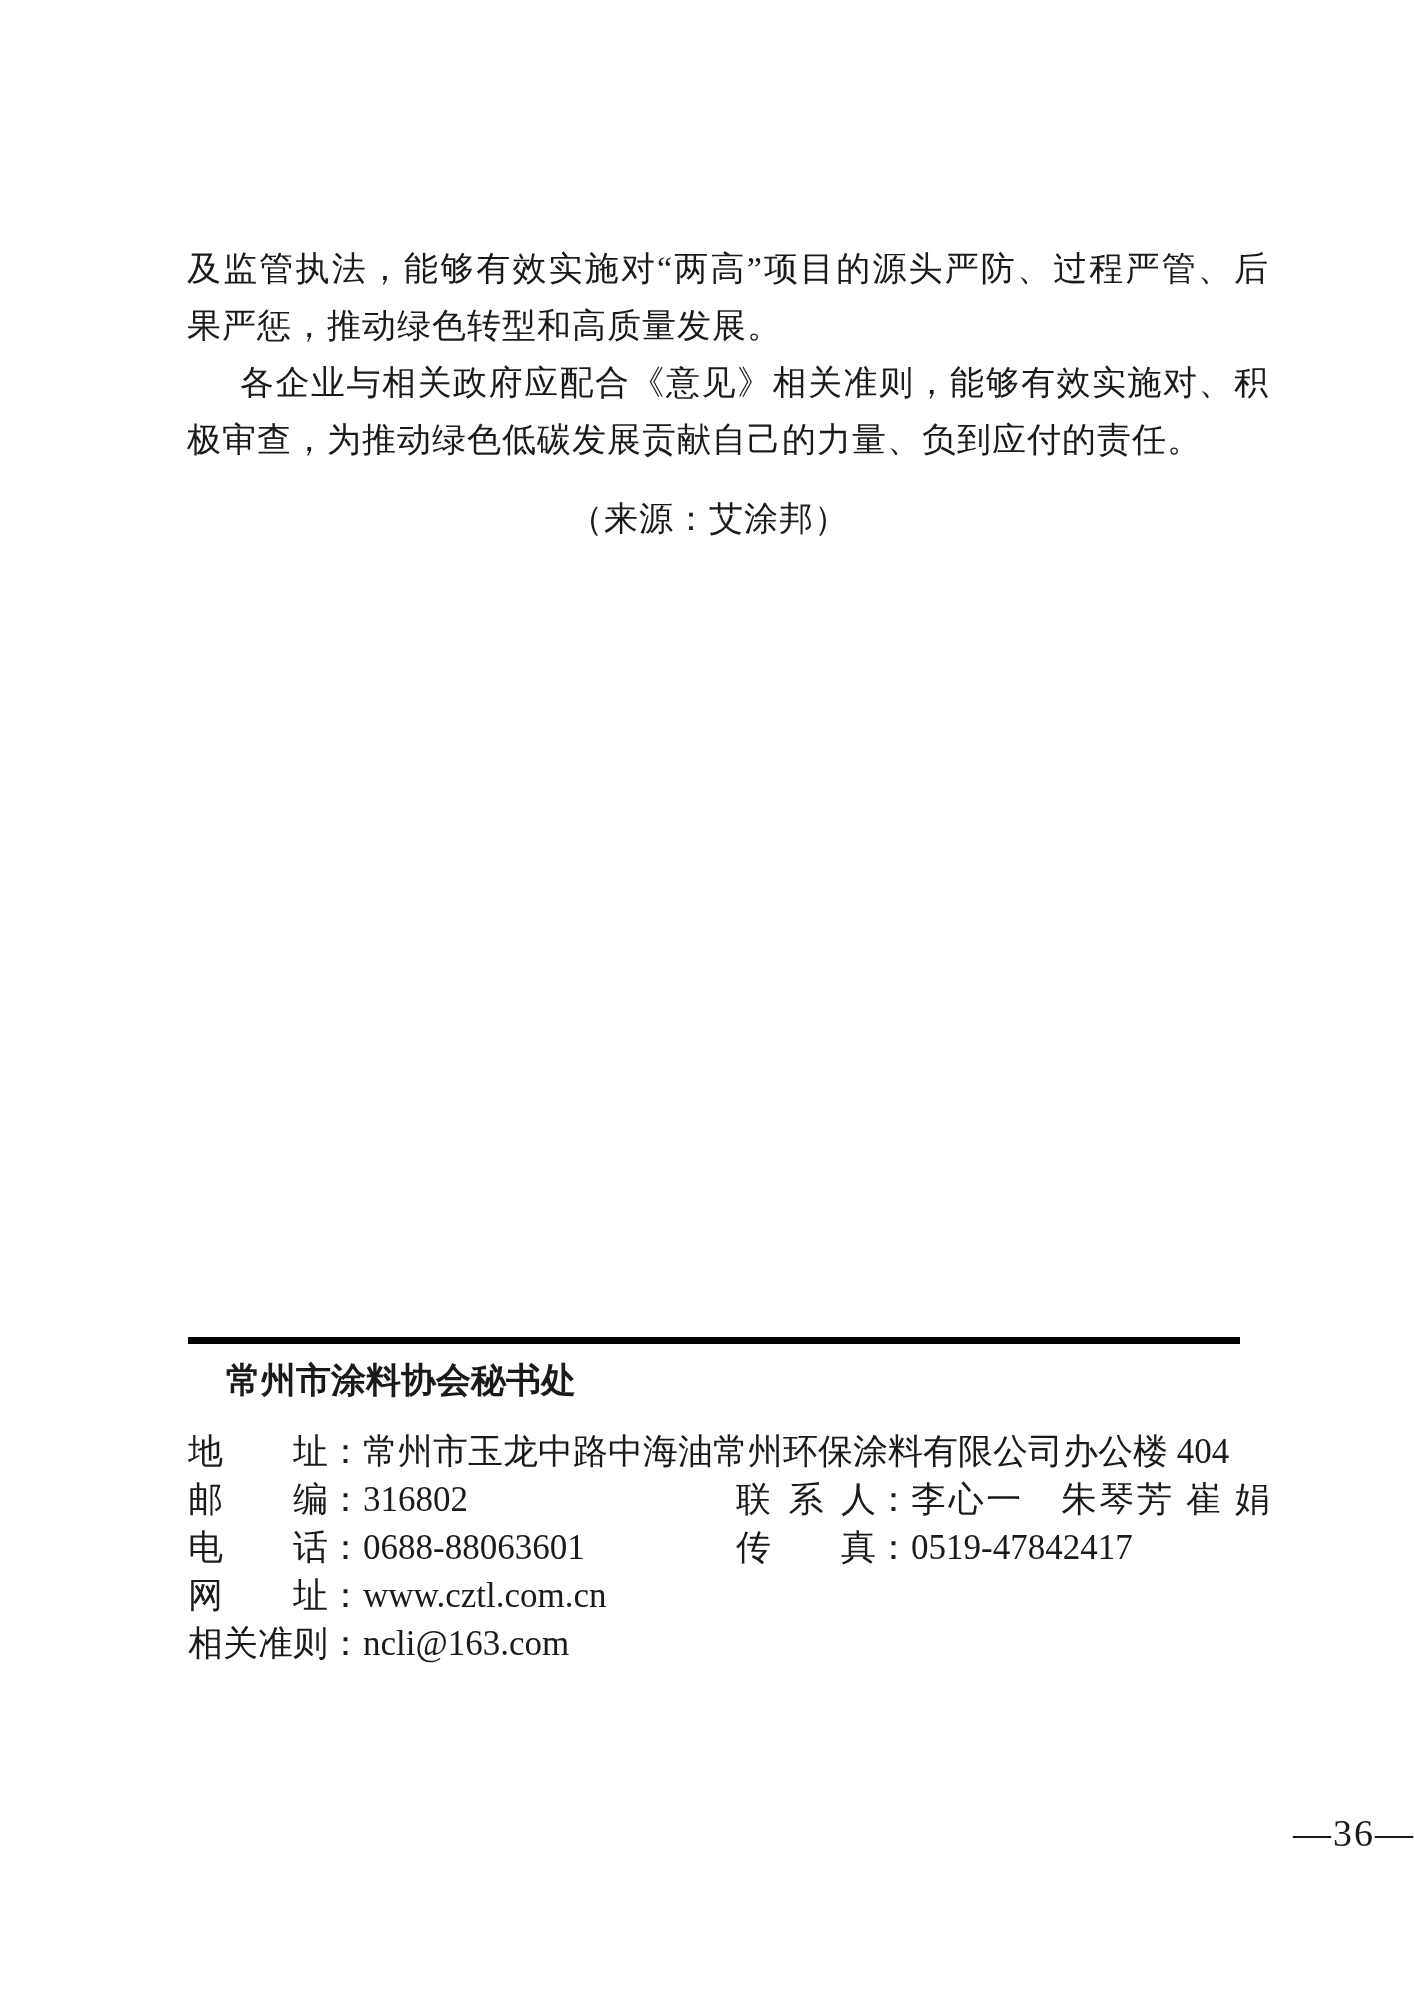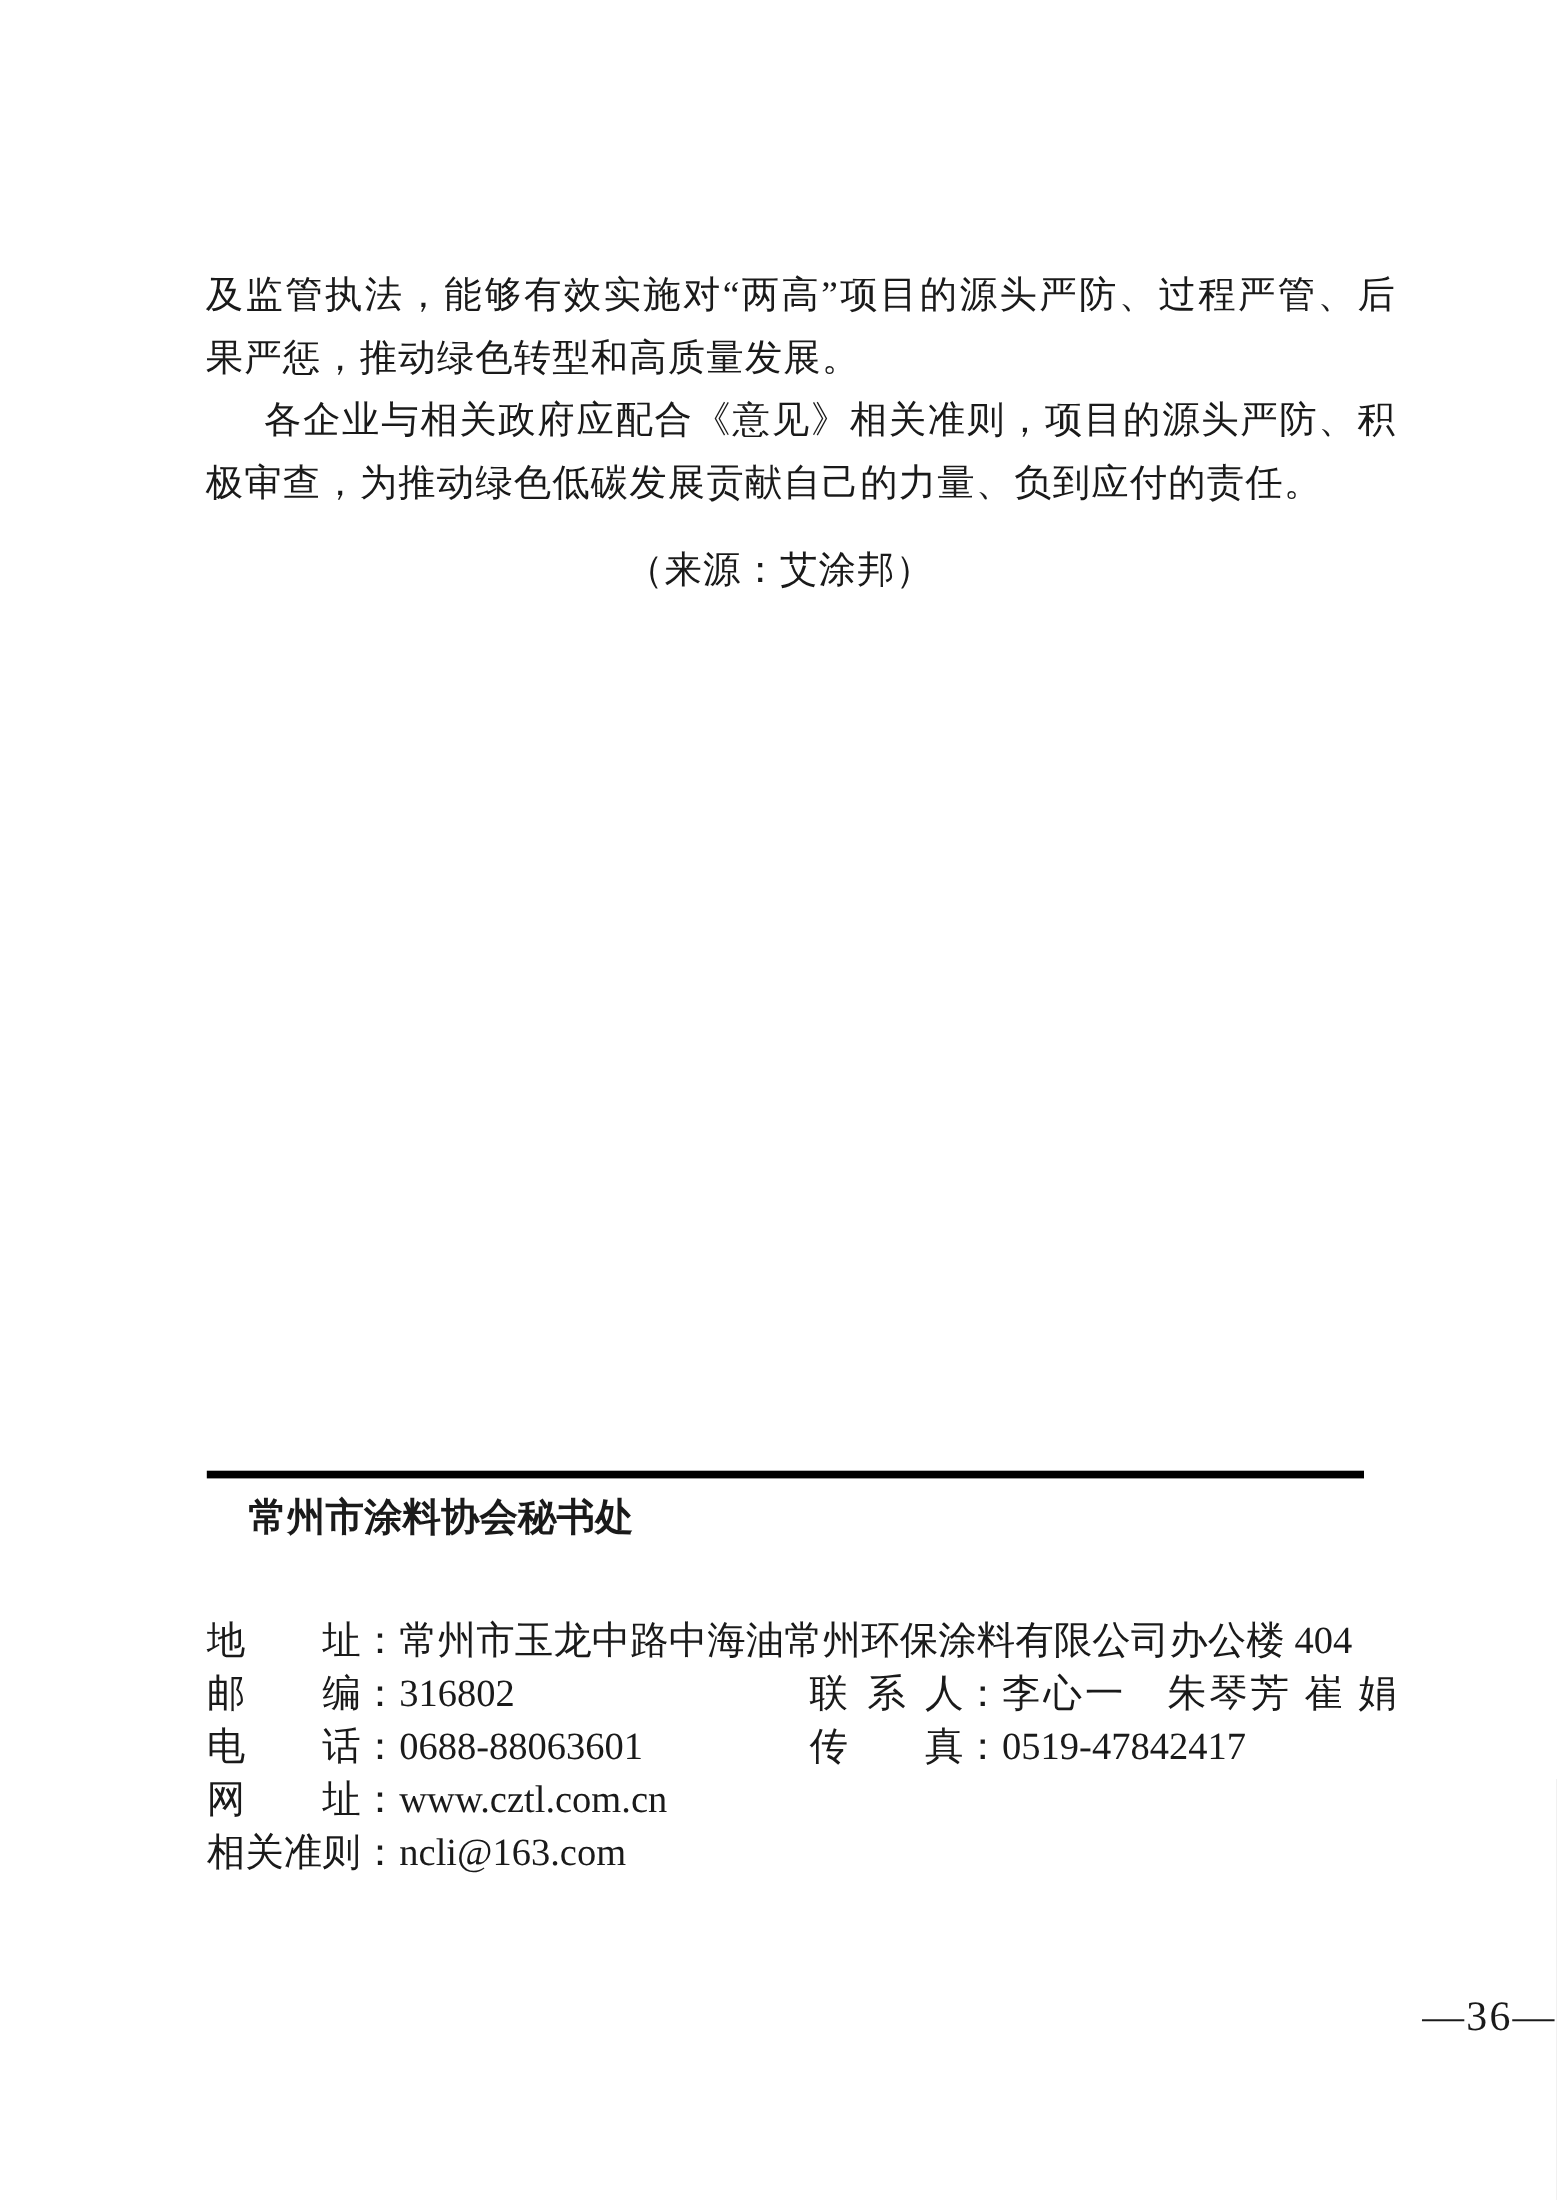--- a/index.html
+++ b/index.html
@@ -48,21 +48,21 @@
     top: 1358px;
     font-family: "Liberation Sans", "DejaVu Sans", sans-serif;
     font-weight: 700;
     font-size: 35px;
     line-height: 44px;
     margin-left: 24px;
   }
   .contact {
     position: absolute;
     left: 188px;
-    top: 1468px;
+    top: 1428px;
     width: 1082px;
     font-size: 35px;
     line-height: 48px;
   }
   .crow { display: flex; }
   .cell-l { flex: 0 0 548px; display: flex; }
   .cell-r { flex: 1 1 auto; display: flex; }
   .lbl {
     flex: 0 0 140px;
     width: 140px;
@@ -91,21 +91,21 @@
   }
 </style>
 </head>
 <body>
 
 <div class="page">
 
   <div class="article">
     <div class="bline just">及监管执法，能够有效实施对“两高”项目的源头严防、过程严管、后</div>
     <div class="bline">果严惩，推动绿色转型和高质量发展。</div>
-    <div class="bline just indent">各企业与相关政府应配合《意见》相关准则，项目的源头严防、积</div>
+    <div class="bline just indent">各企业与相关政府应配合《意见》相关准则，能够有效实施对、积</div>
     <div class="bline">极审查，为推动绿色低碳发展贡献自己的力量、负到应付的责任。</div>
     <div class="source">（来源：艾涂邦）</div>
   </div>
 
   <div class="rule"></div>
 
   <div class="org">常州市涂料协会秘书处</div>
 
   <div class="contact">
 

